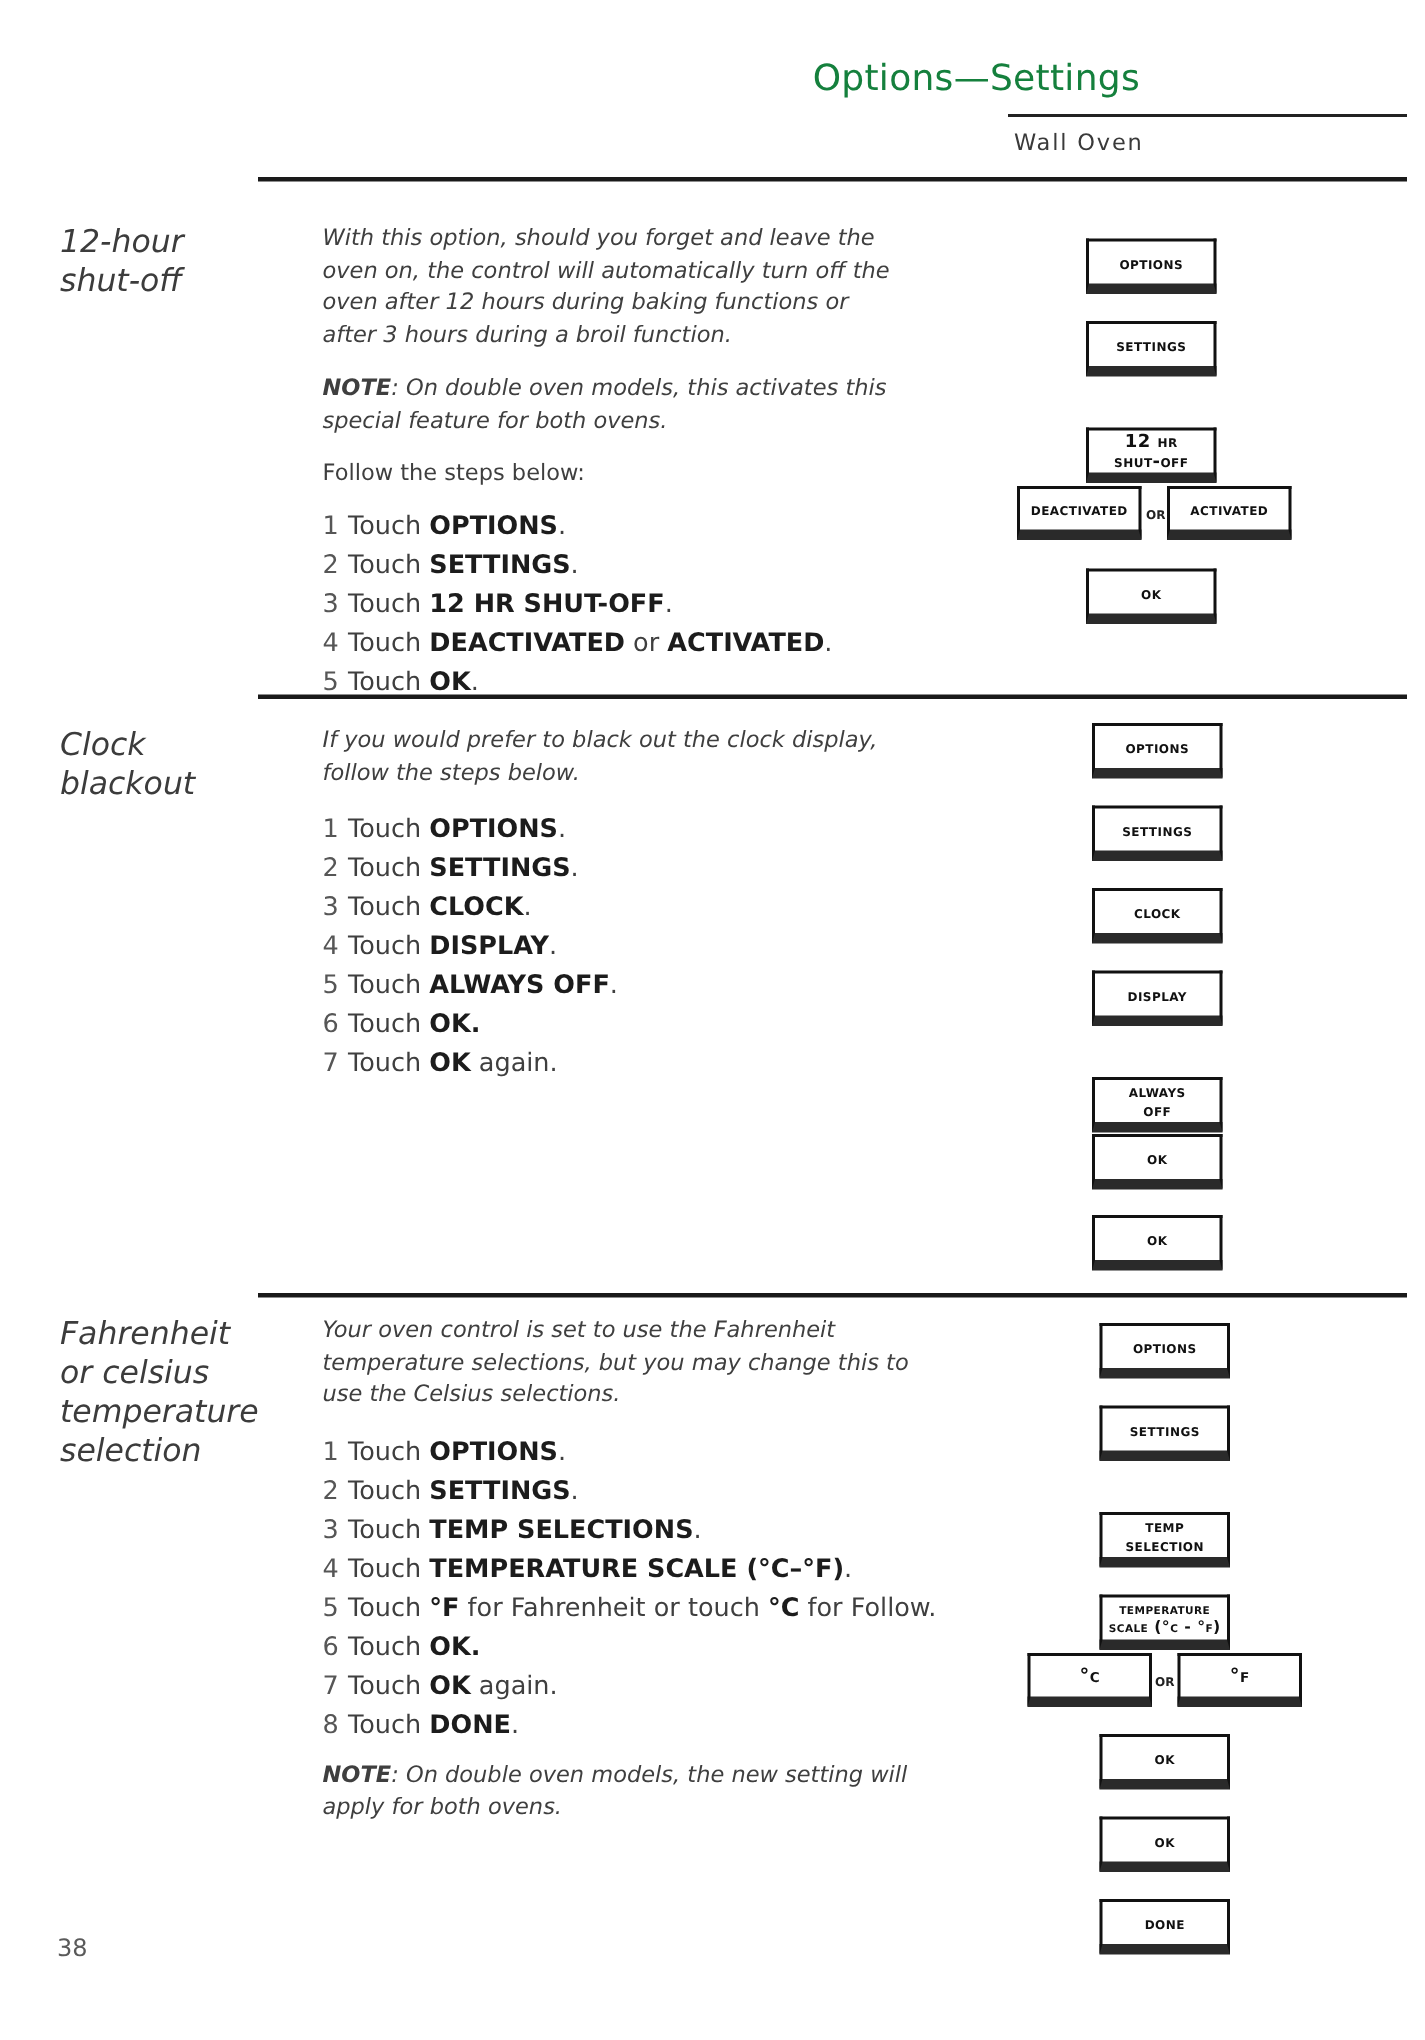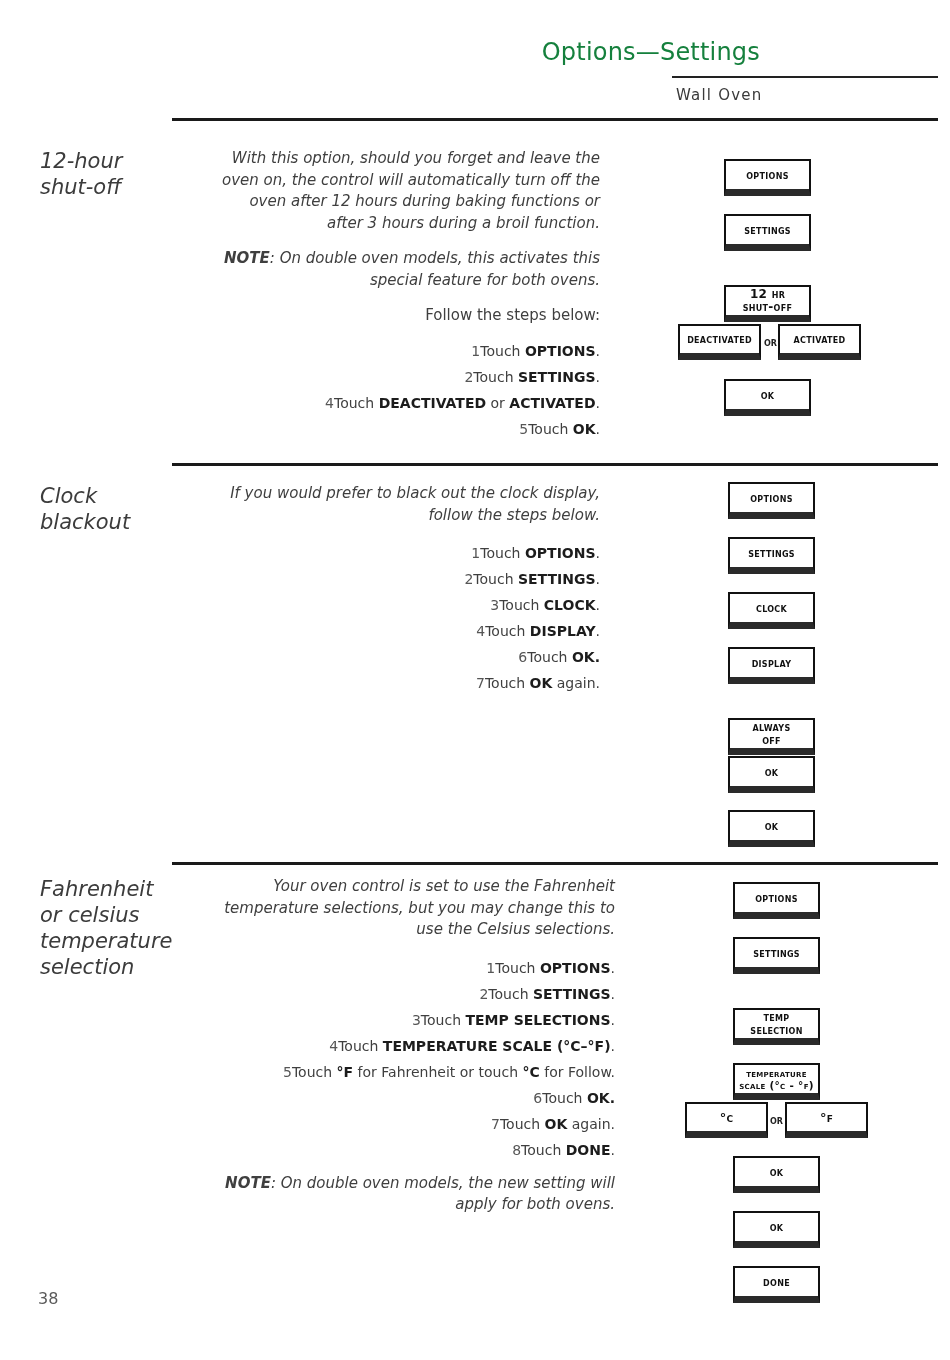--- a/index.html
+++ b/index.html
@@ -75,21 +75,20 @@
     font-style: italic;
     font-weight: 400;
     line-height: 26px;
     color: #3c3c3c;
   }
   .section-body {
     position: absolute;
     left: 215px;
     top: 0;
     width: 385px;
-    text-align: right;
   }
   .para {
     font-size: 15px;
     font-style: italic;
     line-height: 21.5px;
     color: #3f3f3f;
     margin: 0 0 14px 0;
   }
   .para .lead {
     font-weight: 700;
@@ -101,21 +100,21 @@
     line-height: 21px;
     color: #3f3f3f;
     margin: 0 0 12px 0;
   }
   .steps {
     list-style: none;
     margin: 0;
     padding: 0;
   }
   .step {
-    font-size: 14px;
+    font-size: 17px;
     line-height: 26px;
     color: #3f3f3f;
     white-space: nowrap;
   }
   .step .num {
     display: inline-block;
     width: 17px;
     color: #565656;
   }
   .step b {
@@ -184,20 +183,21 @@
   <div class="section-title"><span style="white-space:pre-line">12-hour
 shut-off</span></div>
 
   <div class="section-body">
     <p class="para">With this option, should you forget and leave the oven on, the control will automatically turn off the oven after 12 hours during baking functions or after 3 hours during a broil function.</p>
     <p class="para"><span class="lead">NOTE</span><span>: On double oven models, this activates this special feature for both ovens.</span></p>
     <p class="plain">Follow the steps below:</p>
     <ul class="steps">
       <li class="step"><span class="num">1</span><span>Touch </span><b>OPTIONS</b><span>.</span></li>
       <li class="step"><span class="num">2</span><span>Touch </span><b>SETTINGS</b><span>.</span></li>
+      <li class="step"><span class="num">3</span><span>Touch </span><b>12 HR SHUT-OFF</b><span>.</span></li>
       <li class="step"><span class="num">4</span><span>Touch </span><b>DEACTIVATED</b><span> or </span><b>ACTIVATED</b><span>.</span></li>
       <li class="step"><span class="num">5</span><span>Touch </span><b>OK</b><span>.</span></li>
     </ul>
   </div>
 
   <div class="keys" style="left:0;top:0;width:950px;height:290px">
     <div class="key" style="left:724px;top:11px;width:87px;height:37px">
         <span>Options</span>
       </div>
     <div class="key" style="left:724px;top:66px;width:87px;height:37px">
@@ -227,20 +227,21 @@
   <div class="section-title"><span style="white-space:pre-line">Clock
 blackout</span></div>
 
   <div class="section-body">
     <p class="para">If you would prefer to black out the clock display, follow the steps below.</p>
     <ul class="steps">
       <li class="step"><span class="num">1</span><span>Touch </span><b>OPTIONS</b><span>.</span></li>
       <li class="step"><span class="num">2</span><span>Touch </span><b>SETTINGS</b><span>.</span></li>
       <li class="step"><span class="num">3</span><span>Touch </span><b>CLOCK</b><span>.</span></li>
       <li class="step"><span class="num">4</span><span>Touch </span><b>DISPLAY</b><span>.</span></li>
+      <li class="step"><span class="num">5</span><span>Touch </span><b>ALWAYS OFF</b><span>.</span></li>
       <li class="step"><span class="num">6</span><span>Touch </span><b>OK.</b><span></span></li>
       <li class="step"><span class="num">7</span><span>Touch </span><b>OK</b><span> again.</span></li>
     </ul>
   </div>
 
   <div class="keys" style="left:0;top:0;width:950px;height:370px">
     <div class="key" style="left:728px;top:-1px;width:87px;height:37px">
         <span>Options</span>
       </div>
     <div class="key" style="left:728px;top:54px;width:87px;height:37px">

